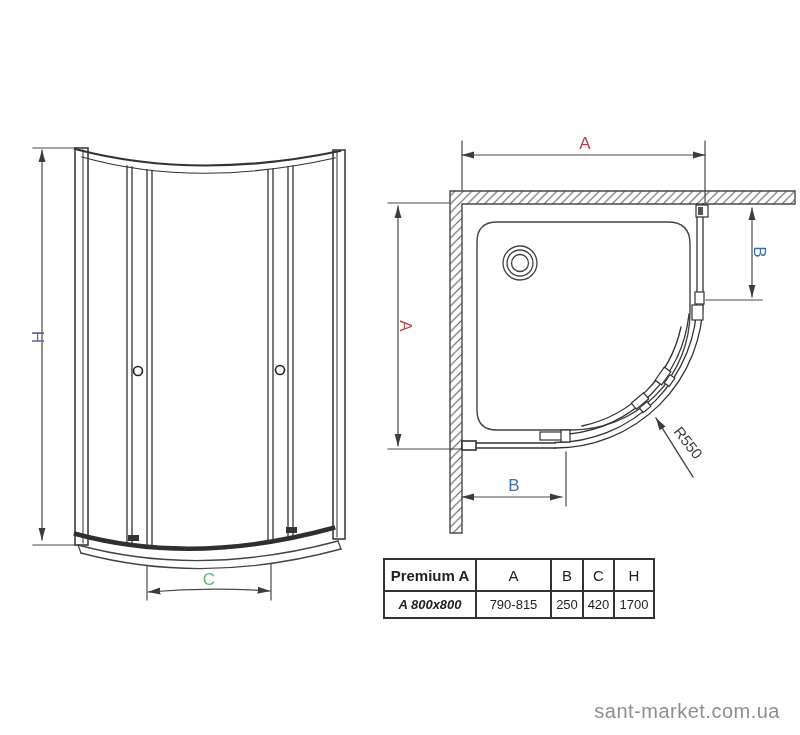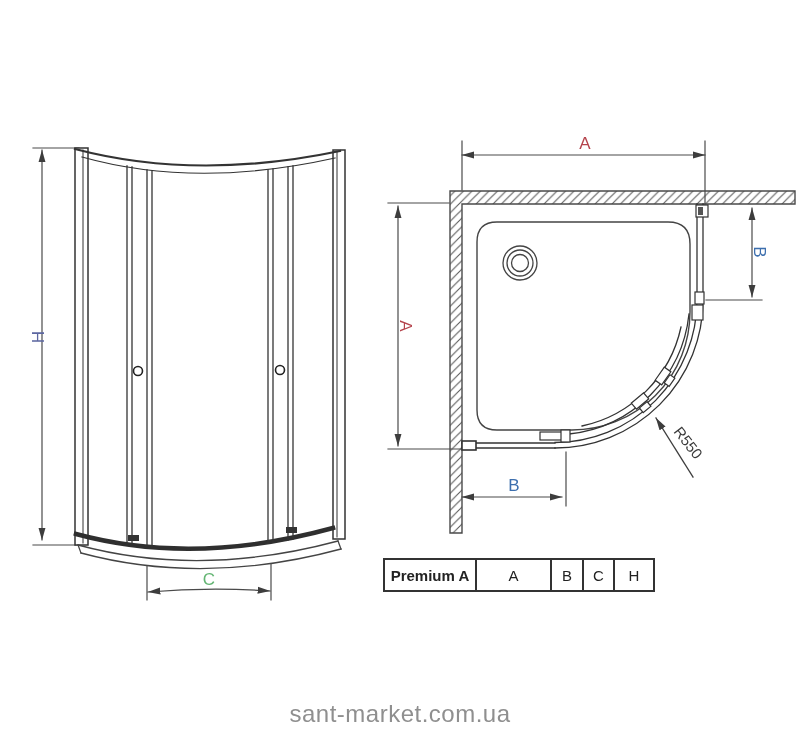--- a/index.html
+++ b/index.html
@@ -25,22 +25,22 @@
   .spec-table .c4{width:38px;}
   .spec-table tr.hdr td{height:30px;font-size:15px;}
   .spec-table tr.row td{height:25px;font-size:13px;}
   .t-title{font-weight:bold;font-size:13px;color:#111;}
   .t-model{font-weight:bold;font-style:italic;font-size:13px;color:#111;}
   .hdr-a{color:#b5434c;}
   .hdr-b{color:#3d6fae;}
   .hdr-c{color:#63b573;}
   .hdr-h{color:#5d67a1;}
 
-  .watermark{position:absolute;left:10px;top:700px;width:780px;text-align:center;
-             font-size:24px;color:#8f8f8f;letter-spacing:0.5px;}
+  .watermark{position:absolute;left:0;top:700px;width:780px;text-align:right;
+             font-size:20px;color:#8f8f8f;letter-spacing:0.5px;}
 </style>
 </head>
 <body>
 
 <div class="canvas">
 
 <svg width="800" height="735" viewBox="0 0 800 735">
   <defs>
     <marker id="arr" viewBox="0 0 12 8" refX="11.5" refY="4" markerWidth="13" markerHeight="8.6" markerUnits="userSpaceOnUse" orient="auto-start-reverse">
       <path d="M0,0.7 L11.8,4 L0,7.3 Z" fill="#3d3d3d"></path>
@@ -187,18 +187,25 @@
 
 <table class="spec-table">
   <tbody>
     <tr class="hdr">
       <td class="c0 t-title">Premium A</td>
       <td class="c1 hdr-a">A</td>
       <td class="c2 hdr-b">B</td>
       <td class="c3 hdr-c">C</td>
       <td class="c4 hdr-h">H</td>
     </tr>
+    <tr class="row">
+      <td class="c0 t-model">A 800x800</td>
+      <td class="c1">790-815</td>
+      <td class="c2">250</td>
+      <td class="c3">420</td>
+      <td class="c4">1700</td>
+    </tr>
   </tbody>
 </table>
 
 <div class="watermark">sant-market.com.ua</div>
 
 </div>
 
 </body></html>

